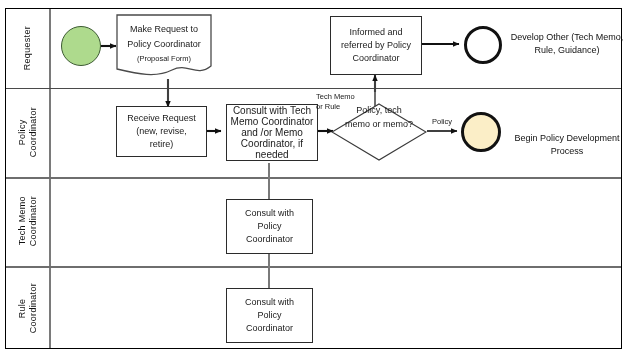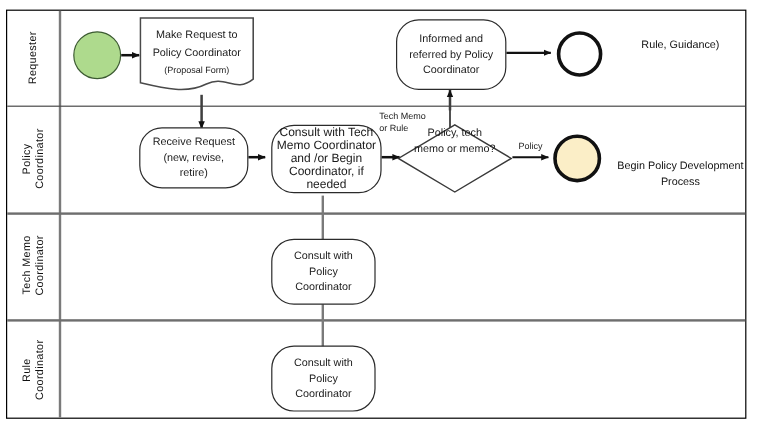--- a/index.html
+++ b/index.html
@@ -68,21 +68,20 @@
     writing-mode: vertical-rl;
     transform: rotate(180deg);
     white-space: pre-line;
     display: block;
   }
 
   
   .node {
     position: absolute;
     box-sizing: border-box;
-    border-radius: 19px;
   }
   .box {
     border: 1px solid #2b2b2b;
     background: #ffffff;
     display: flex;
     align-items: center;
     justify-content: center;
     text-align: center;
     padding: 2px 3px;
     line-height: 12px;
@@ -245,33 +244,34 @@
 
   <div class="node box t9" style="left:330px; top:16px; width:92px; height:59px; flex-direction:column;">
     <div>Informed and</div>
     <div>referred by Policy</div>
     <div>Coordinator</div>
   </div>
 
   <div class="node circle end-hollow" style="left:464px; top:26px; width:38px; height:38px;"></div>
 
   <div class="freetext" style="left:505px; top:31px; width:124px;">
+    <div>Develop Other (Tech Memo,</div>
     <div>Rule, Guidance)</div>
   </div>
 
   <div class="node box t9" style="left:116px; top:106px; width:91px; height:51px; flex-direction:column;">
     <div>Receive Request</div>
     <div>(new, revise,</div>
     <div>retire)</div>
   </div>
 
   <div class="node box t8" style="left:226px; top:104px; width:92px; height:57px; flex-direction:column;">
     <div>Consult with Tech</div>
     <div>Memo Coordinator</div>
-    <div>and /or Begin</div>
+    <div>and /or Memo</div>
     <div>Coordinator, if needed</div>
   </div>
 
   <div class="diamond" style="left:331px; top:103px; width:96px; height:58px;">
     <svg width="96" height="58" viewBox="0 0 96 58" xmlns="http://www.w3.org/2000/svg">
       <polygon points="48,1 95,29 48,57 1,29" fill="#ffffff" stroke="#3a3a3a" stroke-width="1.2"></polygon>
     </svg>
     <div class="dtext">
       <div>
         <div>Policy, tech</div>

